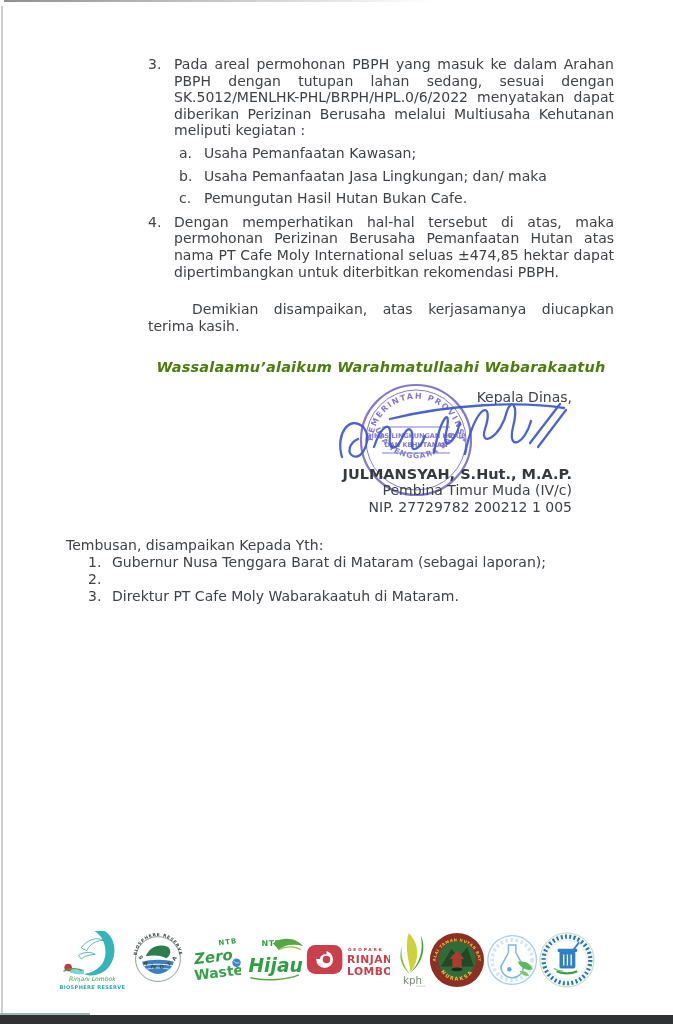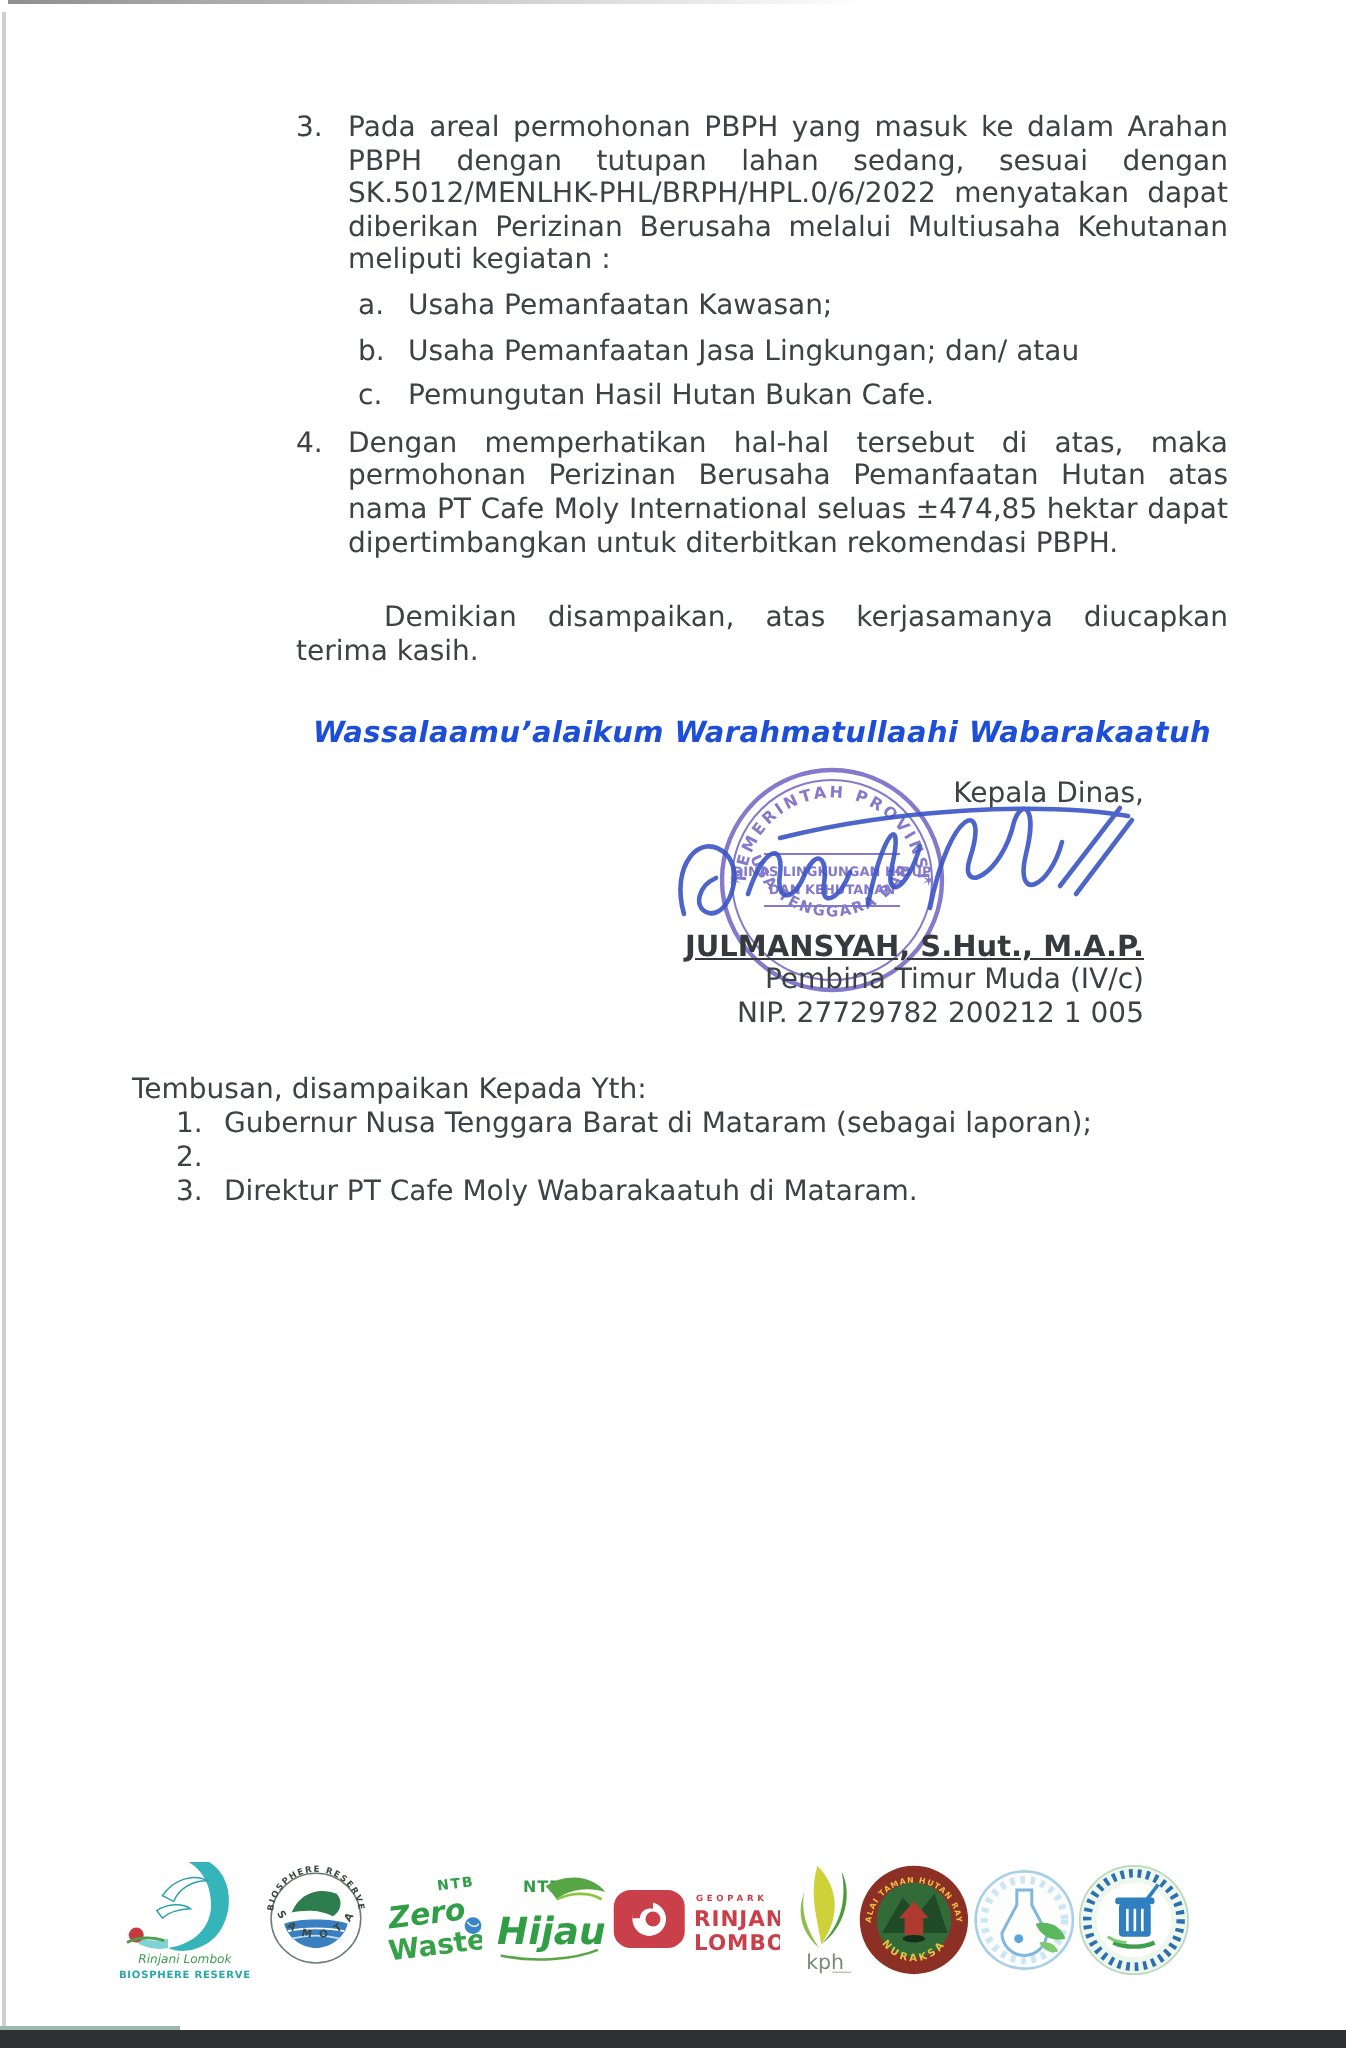--- a/index.html
+++ b/index.html
@@ -18,25 +18,25 @@
   .content{position:absolute;left:148px;top:56px;width:466px;font-size:14px;line-height:16.6px;}
   .li{display:flex;}
   .li .num{width:26px;flex:none;}
   .li .txt{flex:1;text-align:justify;}
   .sublist{margin-left:31px;}
   .sub{display:flex;margin-top:6px;}
   .sub .num{width:25px;flex:none;}
   .sub .txt{flex:1;}
   .item4{margin-top:7px;}
   .closing{margin-top:21px;text-indent:44px;text-align:justify;}
-  .salam{margin-top:25px;text-align:center;font-weight:bold;font-style:italic;font-size:14.5px;letter-spacing:.2px;color:#1d4ed8;}
+  .salam{margin-top:25px;text-align:center;font-weight:bold;font-style:italic;font-size:14.5px;letter-spacing:.2px;color:#4d7c0f;}
 
   .sigblock{position:absolute;left:335px;top:389px;width:237px;text-align:right;z-index:2;}
   .sig-title{font-size:14px;}
-  .sig-name{margin-top:61px;font-weight:bold;text-decoration:underline;font-size:14.5px;color:#36393d;}
+  .sig-name{margin-top:61px;font-weight:bold;font-size:14.5px;color:#36393d;}
   .sig-rank,.sig-nip{font-size:14px;line-height:16.5px;}
 
   .stamp{position:absolute;left:352px;top:381px;z-index:1;opacity:.85;}
   .ink{position:absolute;left:332px;top:393px;z-index:3;opacity:.9;}
 
   .tembusan{position:absolute;left:66px;top:537px;width:540px;font-size:14px;line-height:16.4px;}
   .tem-item{display:flex;margin-left:22px;margin-top:0.5px;}
   .tem-item .num{width:24px;flex:none;}
 
   .logorow{position:absolute;left:56px;top:922px;width:540px;height:76px;
@@ -58,21 +58,21 @@
       <div class="txt">Pada areal permohonan PBPH yang masuk ke dalam Arahan PBPH dengan tutupan lahan sedang, sesuai dengan SK.5012/MENLHK-PHL/BRPH/HPL.0/6/2022 menyatakan dapat diberikan Perizinan Berusaha melalui Multiusaha Kehutanan meliputi kegiatan :</div>
     </div>
 
     <div class="sublist">
       <div class="sub">
         <div class="num">a.</div>
         <div class="txt">Usaha Pemanfaatan Kawasan;</div>
       </div>
       <div class="sub">
         <div class="num">b.</div>
-        <div class="txt">Usaha Pemanfaatan Jasa Lingkungan; dan/ atau</div>
+        <div class="txt">Usaha Pemanfaatan Jasa Lingkungan; dan/ maka</div>
       </div>
       <div class="sub">
         <div class="num">c.</div>
         <div class="txt">Pemungutan Hasil Hutan Bukan Cafe.</div>
       </div>
     </div>
 
     <div class="li item4">
       <div class="num">4.</div>
       <div class="txt">Dengan memperhatikan hal-hal tersebut di atas, maka permohonan Perizinan Berusaha Pemanfaatan Hutan atas nama PT Cafe Moly International seluas ±474,85 hektar dapat dipertimbangkan untuk diterbitkan rekomendasi PBPH.</div>

